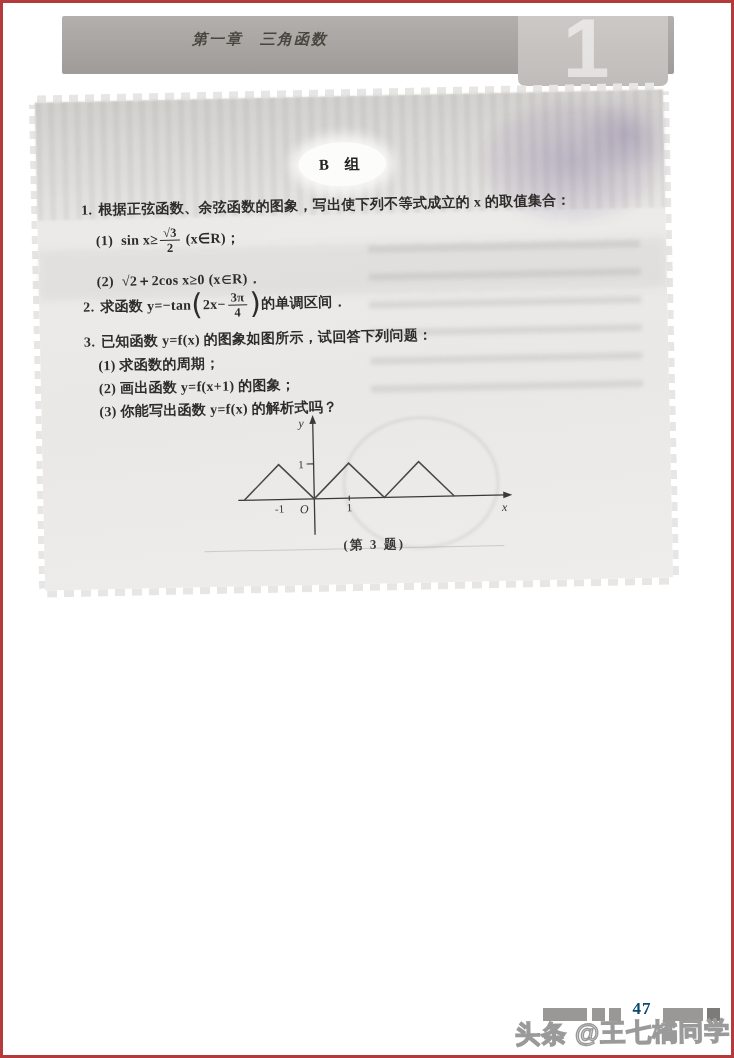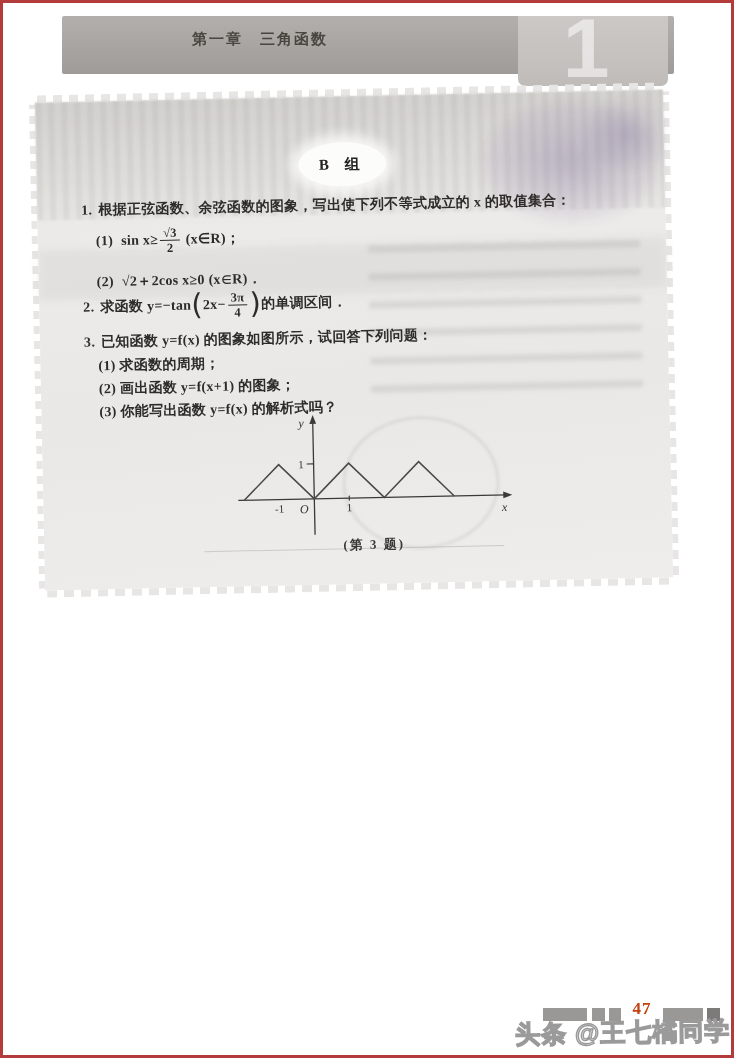--- a/index.html
+++ b/index.html
@@ -5,21 +5,21 @@
   html,body{margin:0;padding:0;background:#ffffff;width:734px;height:1058px;overflow:hidden;
     font-family:"Liberation Serif", serif;}
   .stage{position:relative;width:734px;height:1058px;background:#fff;}
   .frame{position:absolute;inset:0;border:3px solid #b43b3b;pointer-events:none;z-index:50;}
 
   
   .header-bar{position:absolute;left:62px;top:16px;width:612px;height:58px;
     background:linear-gradient(180deg,#b3afad 0%,#a8a4a2 55%,#9f9b99 100%);
     border-radius:2px;}
   .running-head{position:absolute;left:120px;top:30px;width:280px;text-align:center;
-    font-weight:bold;font-size:15px;color:#48463f;letter-spacing:2px;}
+    font-style:italic;font-weight:bold;font-size:15px;color:#48463f;letter-spacing:2px;}
   .chapter-tab{position:absolute;left:518px;top:16px;width:150px;height:70px;
     background:linear-gradient(180deg,#cbc8c6 0%,#c3c0be 70%,#bebbb9 100%);
     border-radius:0 0 7px 7px;overflow:hidden;}
   .chapter-ghost{position:absolute;left:0;right:14px;top:-16px;text-align:center;
     font-family:"Liberation Sans",sans-serif;font-size:84px;font-weight:bold;
     color:rgba(255,255,255,0.55);}
   .chapter-tab-label{position:absolute;left:0;right:0;top:24px;text-align:center;
     font-size:27px;font-weight:bold;color:#3b3937;letter-spacing:4px;}
 
   
@@ -72,21 +72,21 @@
     font-size:13px;font-weight:600;color:#3a3836;letter-spacing:2px;}
 
   
   .fbar{position:absolute;height:13px;background:#9a9896;}
   .fbar.b1{left:543px;top:1008px;width:44px;}
   .fbar.b2{left:592px;top:1008px;width:13px;}
   .fbar.b3{left:609px;top:1008px;width:12px;}
   .fbar.b4{left:663px;top:1008px;width:40px;}
   .fbar.b5{left:707px;top:1008px;width:13px;background:#7d7b79;}
   .page-number{position:absolute;left:624px;top:999px;width:36px;text-align:center;
-    font-size:17px;font-weight:bold;color:#c2410c;letter-spacing:1px;}
+    font-size:17px;font-weight:bold;color:#0c4a6e;letter-spacing:1px;}
   .watermark{position:absolute;right:4px;top:1016px;font-family:"Liberation Sans",sans-serif;
     font-size:25px;font-weight:bold;letter-spacing:1px;
     color:rgba(255,255,255,0.35);-webkit-text-stroke:1.3px #9a9a9a;
     text-shadow:0 0 1px rgba(150,150,150,0.6);transform:rotate(-1deg);}
 
   svg text{font-family:"Liberation Serif",serif;fill:#35332f;}
   svg .var{font-style:italic;font-size:12px;}
   svg .tick-label{font-size:11px;}
 </style>
 </head>

